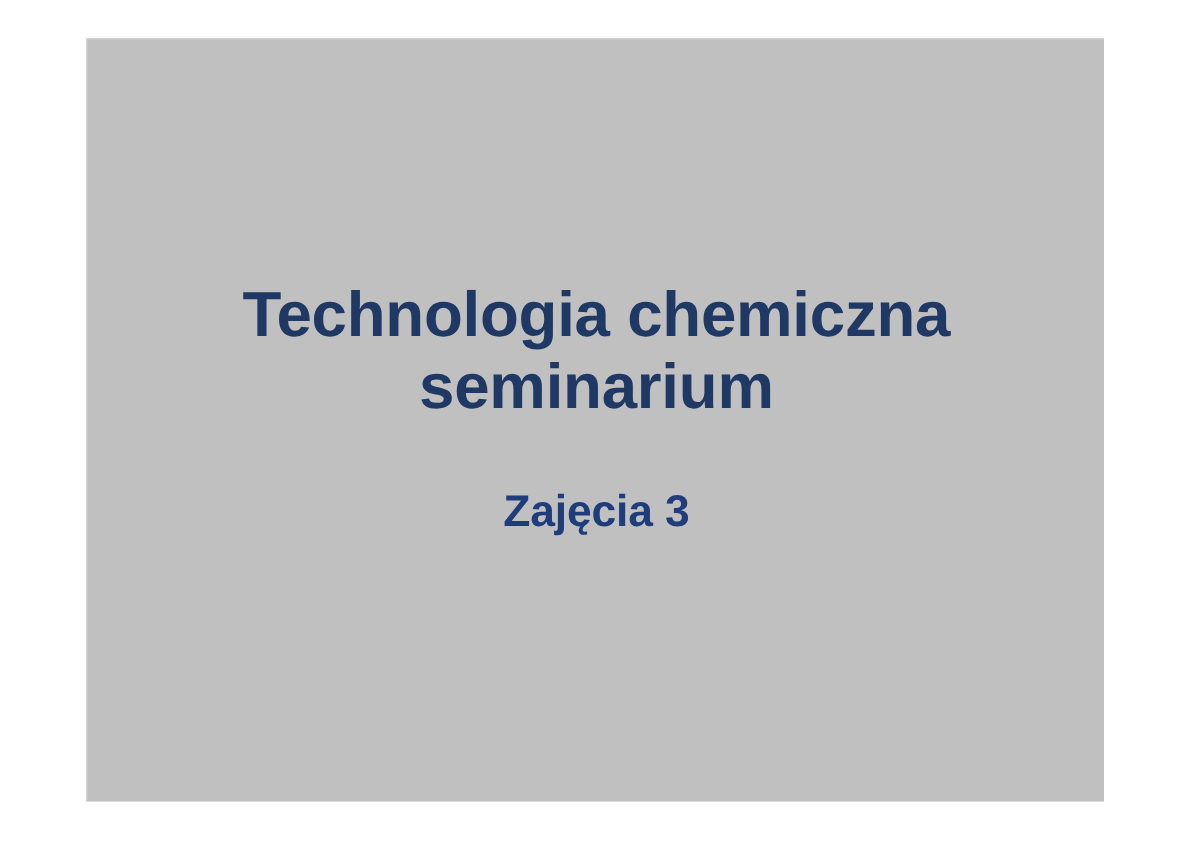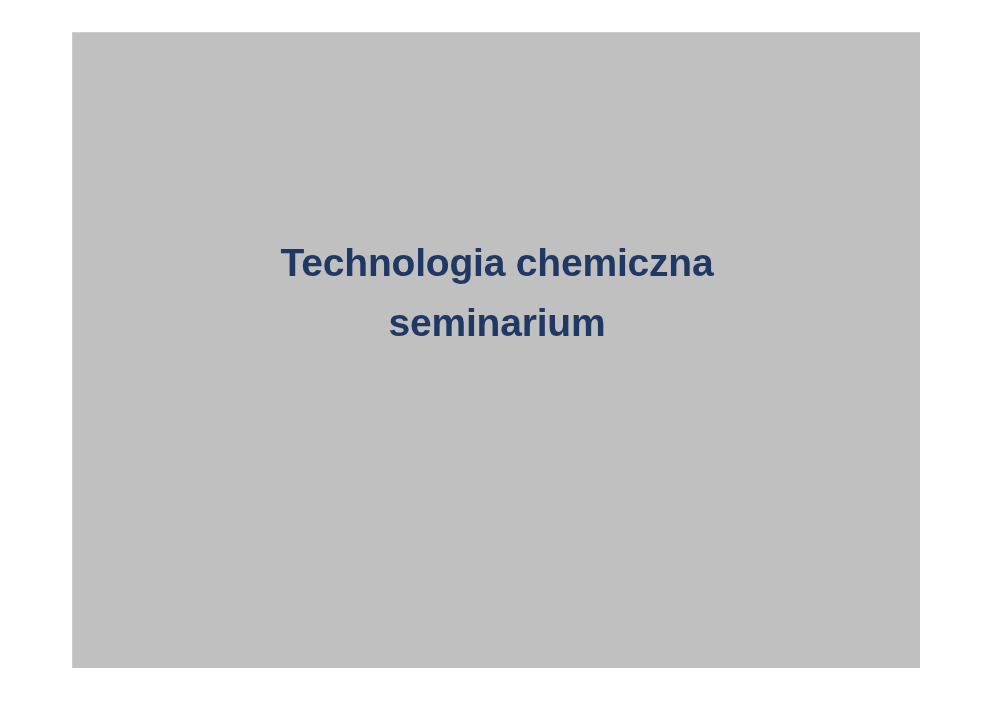--- a/index.html
+++ b/index.html
@@ -37,21 +37,21 @@
   
   #slide-title {
     position: absolute;
     left: 0;
     top: 200px;
     width: 848px;
     text-align: center;
     color: #1f3864;
     font-family: "Liberation Sans", sans-serif;
     font-weight: bold;
-    font-size: 39px;
+    font-size: 53px;
     line-height: 60px;
     letter-spacing: -0.2px;
     white-space: pre-line;
   }
 
   
   #slide-subtitle {
     position: absolute;
     left: 0;
     top: 370px;
@@ -68,15 +68,16 @@
 </head>
 <body>
 
 <div id="presentation-canvas">
 
   <div id="slide">
 
     <div id="slide-title">Technologia chemiczna
 seminarium</div>
 
+    <div id="slide-subtitle">Zajęcia 3</div>
 
   </div>
 </div>
 
 </body></html>

